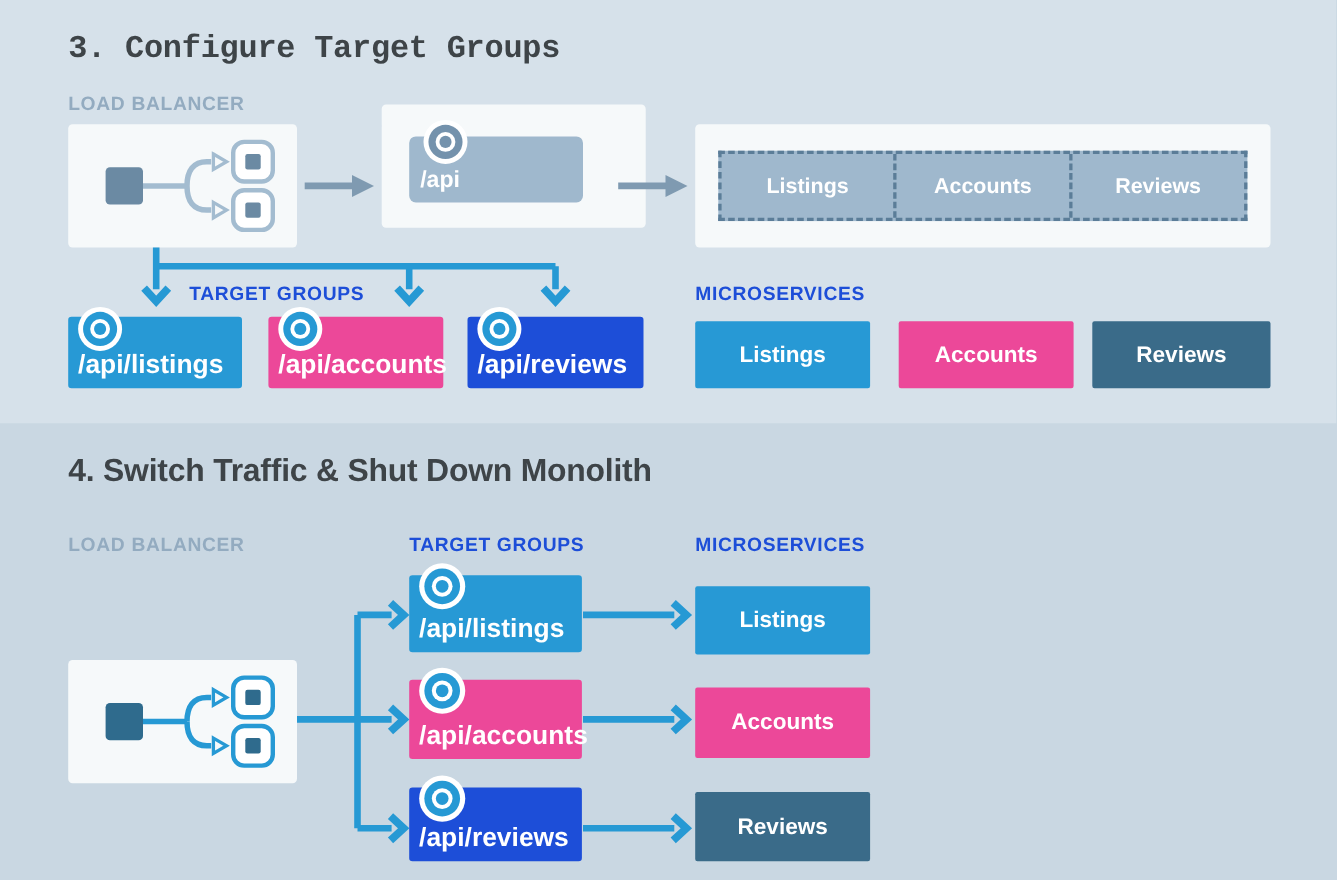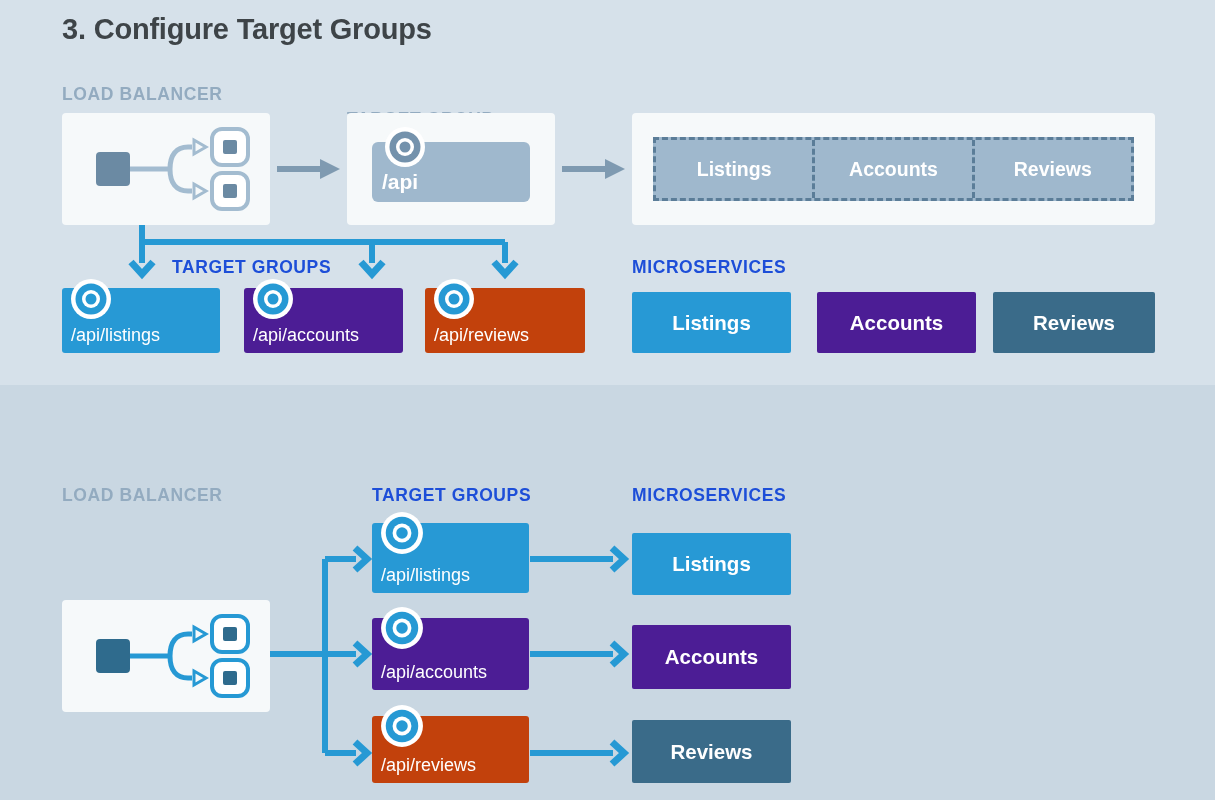--- a/index.html
+++ b/index.html
@@ -8,24 +8,24 @@
   .sec{position:absolute;left:0;width:1215px;overflow:visible;}
   #sec3{top:0;height:385px;background:#d6e1ea;}
   #sec4{top:385px;height:415px;background:#c9d7e2;}
   .abs{position:absolute;}
   .title{font-size:29px;font-weight:bold;color:#3e4448;letter-spacing:-0.2px;white-space:nowrap;}
   .colh{font-size:17.5px;font-weight:bold;letter-spacing:0.6px;white-space:nowrap;}
   .colh.gray{color:#93abc0;}
   .colh.blue{color:#1d4ed8;}
   .whitebox{background:#f6f9fa;border-radius:4px;}
   .chip{position:absolute;border-radius:3px;overflow:visible;}
-  .chip .route{position:absolute;left:9px;bottom:7px;color:#fff;font-size:18px;font-weight:normal;white-space:nowrap;}
+  .chip .route{position:absolute;left:9px;bottom:7px;color:#fff;font-size:24px;font-weight:bold;white-space:nowrap;}
   .c-bright{background:#2799d5;}
-  .c-mid{background:#4c1d95;}
-  .c-dark1{background:#c2410c;}
+  .c-mid{background:#ec4899;}
+  .c-dark1{background:#1d4ed8;}
   .c-dark2{background:#3a6b89;}
   .msbox{position:absolute;display:flex;align-items:center;justify-content:center;
          color:#fff;font-size:20.5px;font-weight:bold;border-radius:2px;}
   .bullseye{position:absolute;}
   .apirect{position:absolute;left:25px;top:29px;width:158px;height:60px;background:#9fb8cd;border-radius:6px;}
   .apirect .route{position:absolute;left:10px;bottom:8px;color:#fff;font-size:21px;font-weight:bold;}
   .monolith-inner{position:absolute;left:21px;top:24px;width:475px;height:58px;background:#9fb8cd;
                   border:3px dashed #5b7d98;display:flex;}
   .monoseg{flex:1;display:flex;align-items:center;justify-content:center;
            color:#fff;font-size:19.5px;font-weight:bold;}
@@ -56,36 +56,36 @@
       <circle cx="21" cy="21" r="9" fill="#ffffff"></circle>
       <circle cx="21" cy="21" r="5.5" class="be-accent"></circle>
     </g>
   </defs>
 </svg>
 
 <div id="stage">
 
   <div class="sec" id="sec3">
 
-    <div class="abs title" style="left:62px;top:13px;">3. Configure Target Groups</div>
+    <div class="abs title" style="left:62px;top:28px;font-family:Liberation Mono, monospace;">3. Configure Target Groups</div>
 
     <div class="abs colh gray" style="left:62px;top:84px;">LOAD BALANCER</div>
     <div class="abs colh gray" style="left:347px;top:84px;margin-top:25px;">TARGET GROUP</div>
 
     <div class="abs whitebox" style="left:62px;top:113px;width:208px;height:112px;">
       <div class="lbicon-wrap">
         <svg width="166" height="96" viewBox="0 0 166 96" style="--na:0;">
           <g style="color:#a3bcd0;">
             <use href="#lb-icon-shape" style="--x:0;" class="lb-gray"></use>
           </g>
         </svg>
       </div>
     </div>
 
-    <div class="abs whitebox" style="left:347px;top:113px;width:208px;height:112px;">
+    <div class="abs whitebox" style="left:347px;top:95px;width:208px;height:112px;padding-left:32px;">
       <div class="apirect">
         <svg class="bullseye" style="left:12px;top:-16px;" width="42" height="42" viewBox="0 0 42 42">
           <use href="#bullseye-shape" class="be-gray"></use>
         </svg>
         <span class="route">/api</span>
       </div>
     </div>
 
     <div class="abs whitebox" style="left:632px;top:113px;width:523px;height:112px;">
       <div class="monolith-inner">
@@ -134,20 +134,21 @@
       <span class="route">/api/reviews</span>
     </div>
 
     <div class="msbox c-bright" style="left:632px;top:292px;width:159px;height:61px;">Listings</div>
     <div class="msbox c-mid" style="left:817px;top:292px;width:159px;height:61px;">Accounts</div>
     <div class="msbox c-dark2" style="left:993px;top:292px;width:162px;height:61px;">Reviews</div>
   </div>
 
   <div class="sec" id="sec4">
 
+    <div class="abs title" style="left:62px;top:27px;">4. Switch Traffic &amp; Shut Down Monolith</div>
 
     <div class="abs colh gray" style="left:62px;top:100px;">LOAD BALANCER</div>
     <div class="abs colh blue" style="left:372px;top:100px;">TARGET GROUPS</div>
     <div class="abs colh blue" style="left:632px;top:100px;">MICROSERVICES</div>
 
     <div class="abs whitebox" style="left:62px;top:215px;width:208px;height:112px;">
       <div class="lbicon-wrap">
         <svg width="166" height="96" viewBox="0 0 166 96">
           <use href="#lb-icon-shape" class="lb-blue"></use>
         </svg>

